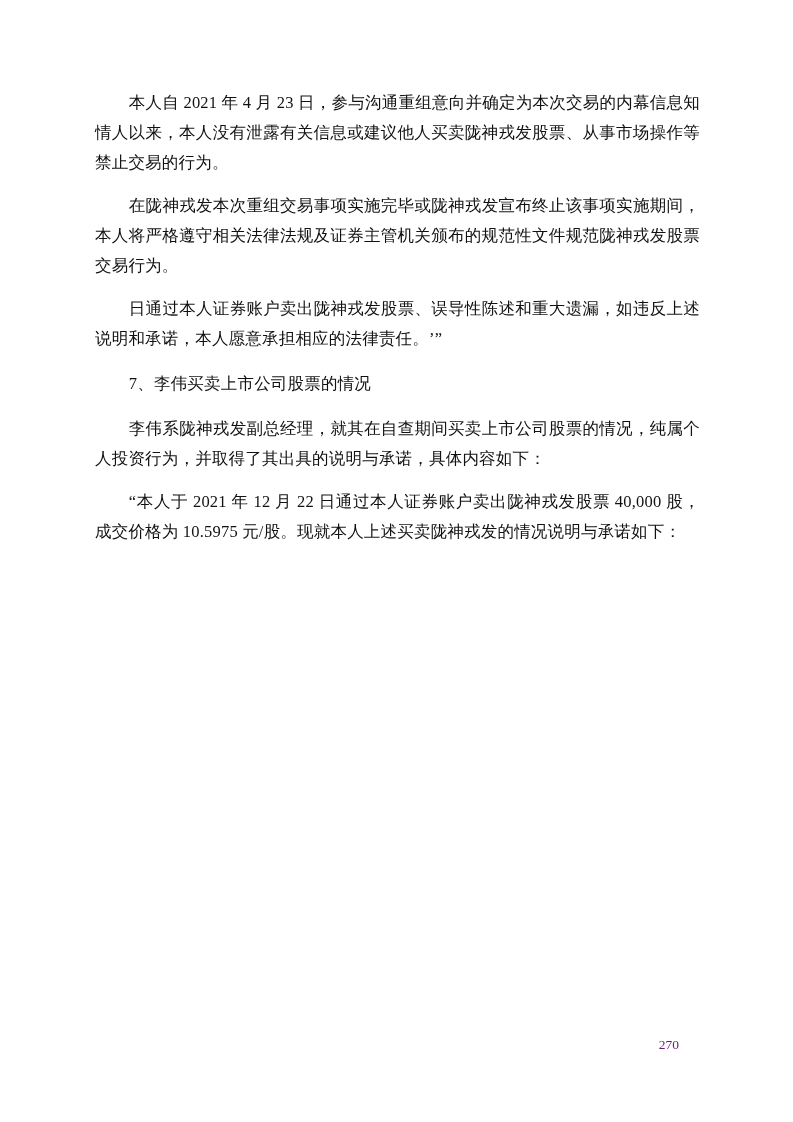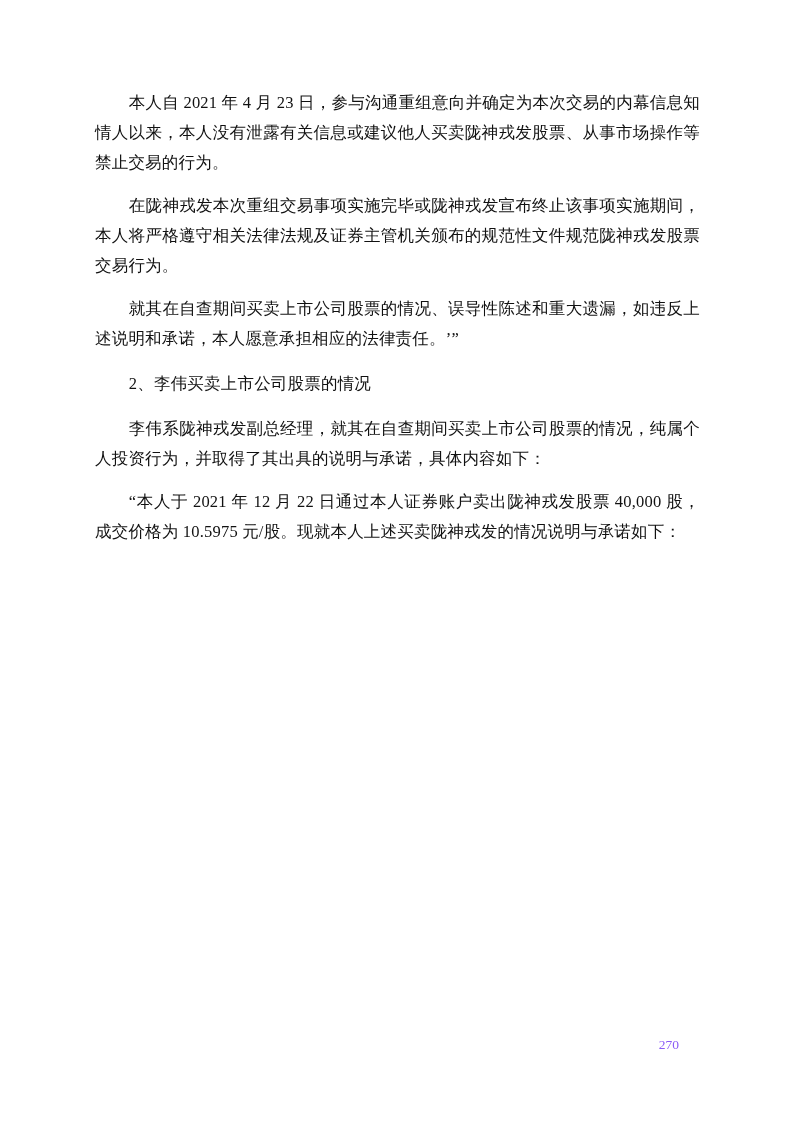--- a/index.html
+++ b/index.html
@@ -38,32 +38,32 @@
     font-weight: normal;
     text-indent: 2.05em;
     letter-spacing: 0.2px;
   }
   .page-number {
     position: absolute;
     top: 1037px;
     right: 114px;
     font-size: 13.5px;
     line-height: 16px;
-    color: #8b5cf6;
+    color: #701a75;
   }
 </style>
 </head>
 <body>
 
 <div class="page">
   <div class="content">
     <p class="para">本人自 2021 年 4 月 23 日，参与沟通重组意向并确定为本次交易的内幕信息知情人以来，本人没有泄露有关信息或建议他人买卖陇神戎发股票、从事市场操作等禁止交易的行为。</p>
     <p class="para">在陇神戎发本次重组交易事项实施完毕或陇神戎发宣布终止该事项实施期间，本人将严格遵守相关法律法规及证券主管机关颁布的规范性文件规范陇神戎发股票交易行为。</p>
-    <p class="para">就其在自查期间买卖上市公司股票的情况、误导性陈述和重大遗漏，如违反上述说明和承诺，本人愿意承担相应的法律责任。’”</p>
+    <p class="para">日通过本人证券账户卖出陇神戎发股票、误导性陈述和重大遗漏，如违反上述说明和承诺，本人愿意承担相应的法律责任。’”</p>
 
-    <h3 class="heading">2、李伟买卖上市公司股票的情况</h3>
+    <h3 class="heading">7、李伟买卖上市公司股票的情况</h3>
 
     <p class="para">李伟系陇神戎发副总经理，就其在自查期间买卖上市公司股票的情况，纯属个人投资行为，并取得了其出具的说明与承诺，具体内容如下：</p>
     <p class="para">“本人于 2021 年 12 月 22 日通过本人证券账户卖出陇神戎发股票 40,000 股，成交价格为 10.5975 元/股。现就本人上述买卖陇神戎发的情况说明与承诺如下：</p>
   </div>
 
   <div class="page-number">270</div>
 </div>
 
 </body></html>

